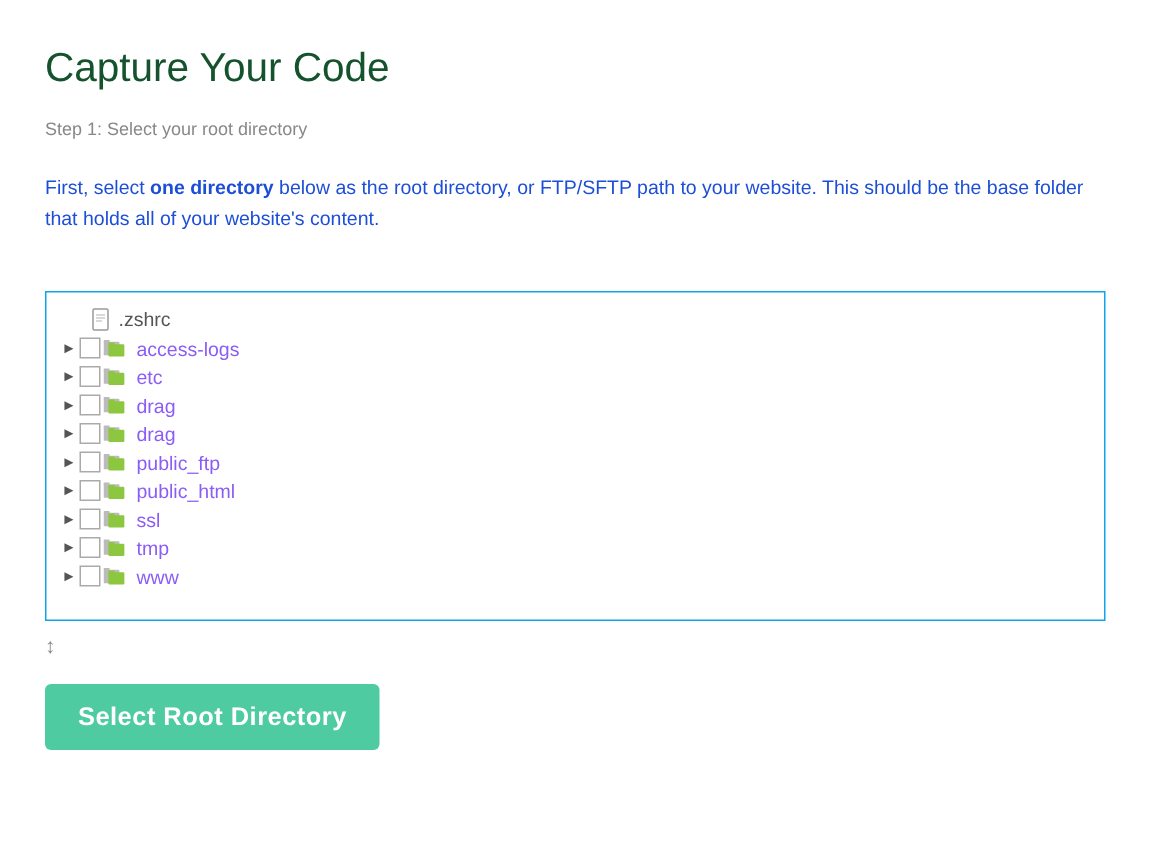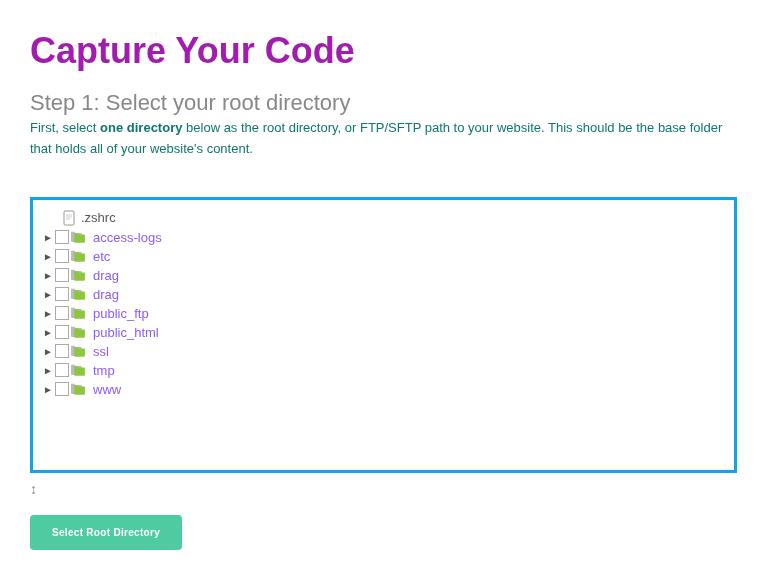--- a/index.html
+++ b/index.html
@@ -5,48 +5,48 @@
     * { box-sizing: border-box; margin: 0; padding: 0; }
     body {
       font-family: Arial, sans-serif;
       background: #fff;
       color: #444;
       width: 767px;
       min-height: 572px;
       padding: 30px 30px 30px 30px;
     }
     h1 {
-      font-size: 36px;
-      font-weight: 700;
-      color: #a21caf;
+      font-size: 27px;
+      font-weight: 400;
+      color: #14532d;
       margin-bottom: 18px;
     }
     h2 {
-      font-size: 22px;
+      font-size: 12px;
       font-weight: 400;
       color: #5bc0a0;
-      margin-bottom: 2px;
+      margin-bottom: 22px;
     }
     h2 span {
       color: #888;
     }
     .description {
       font-size: 13px;
-      color: #0f766e;
+      color: #1d4ed8;
       line-height: 1.6;
       margin-bottom: 18px;
     }
     .description strong {
       font-weight: bold;
     }
     .file-tree-container {
-      border: 3px solid #0ea5e9;
+      border: 1px solid #0ea5e9;
       background: #fff;
       width: 100%;
-      height: 276px;
+      height: 220px;
       overflow: auto;
       position: relative;
       margin-bottom: 8px;
       margin-top: 37px;
     }
     .file-tree {
       padding: 8px 0;
       min-width: 400px;
     }
     .tree-item {
@@ -125,21 +125,21 @@
     .actions {
       display: flex;
       align-items: center;
       gap: 20px;
     }
     .btn-select {
       background: #4ecba0;
       color: #fff;
       border: none;
       padding: 12px 22px;
-      font-size: 10px;
+      font-size: 17px;
       font-weight: 600;
       border-radius: 4px;
       cursor: pointer;
       letter-spacing: 0.3px;
     }
     .link-path {
       color: #4ecba0;
       font-size: 13px;
       cursor: pointer;
       text-decoration: none;

